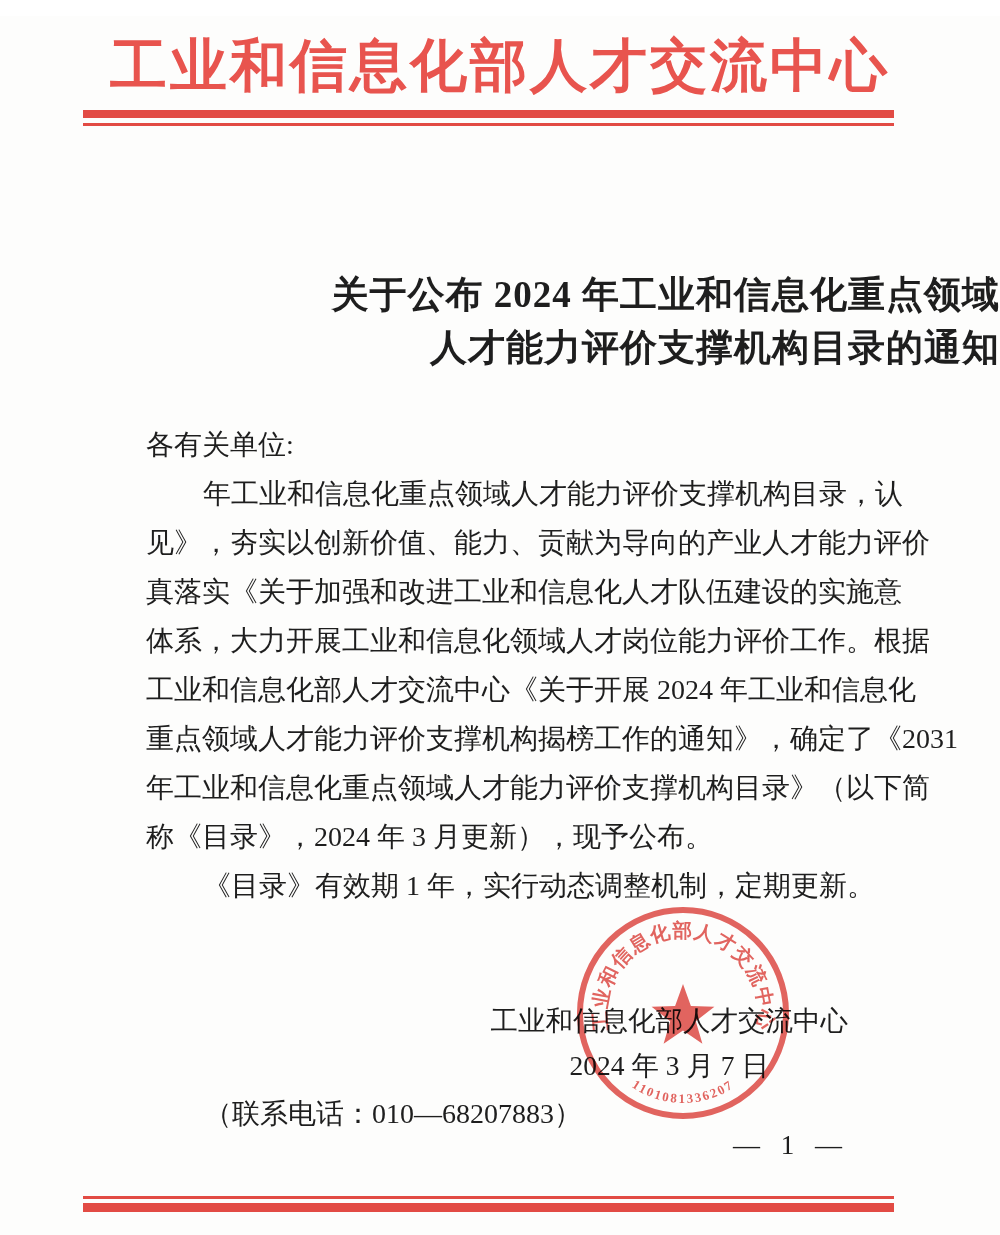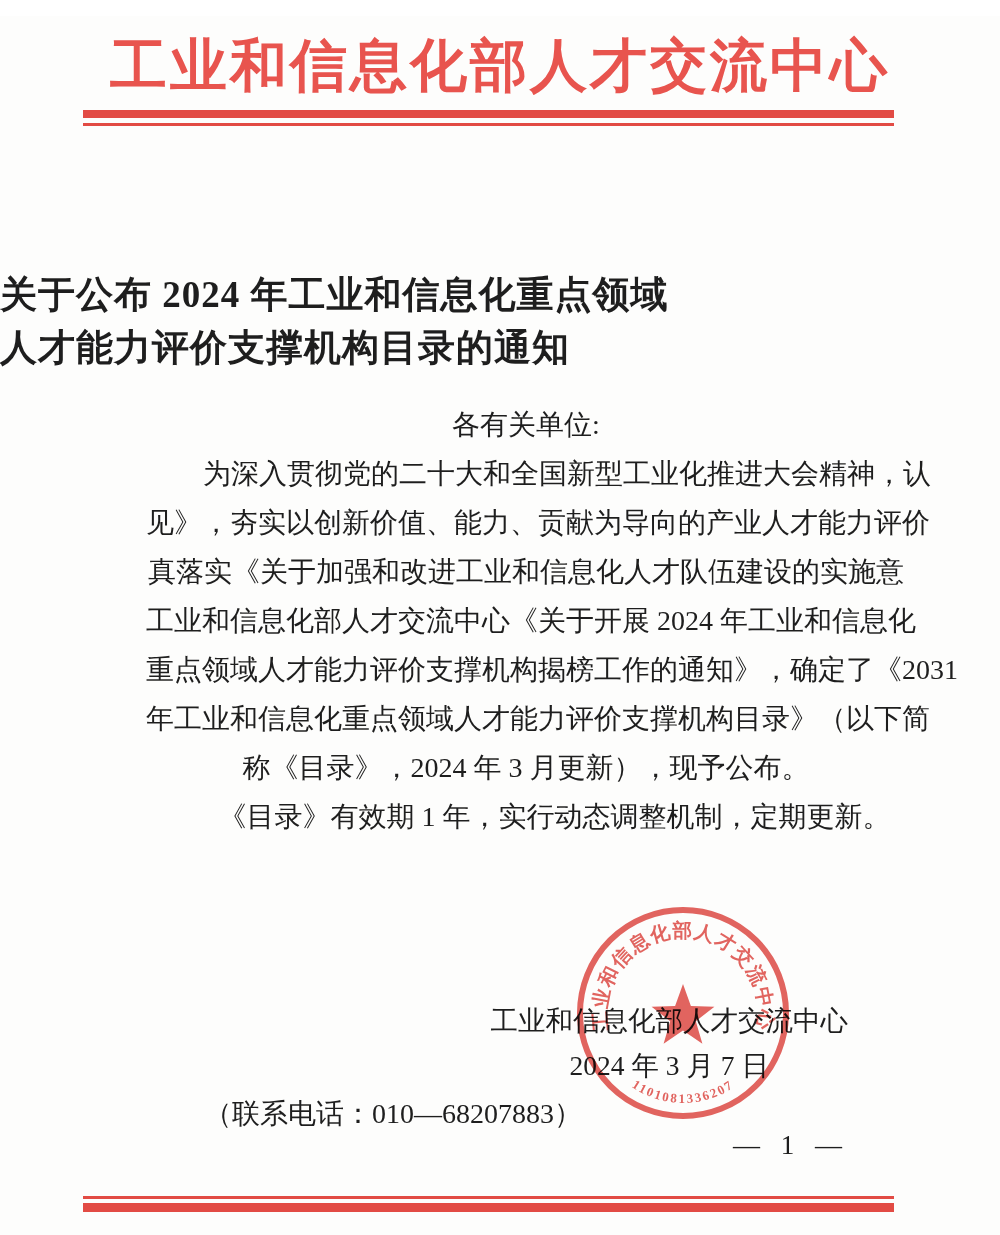--- a/index.html
+++ b/index.html
@@ -21,26 +21,26 @@
   .rules-header .rule-thin  { height:3px; background:#e24b44; margin-top:5px; }
   .rules-footer { top:1180px; }
   .rules-footer .rule-thin  { height:3px; background:#e24b44; }
   .rules-footer .rule-thick { height:9px; background:#e24b44; margin-top:4px; }
   .doc-number {
     position:absolute; top:170px; right:160px;
     font-size:27px; white-space:nowrap;
   }
   .title {
     position:absolute; top:252px; left:0; width:100%;
-    text-align:left; font-size:37px; font-weight:bold;
+    text-align:right; font-size:37px; font-weight:bold;
     line-height:53px; letter-spacing:1px;
   }
   .body-text {
-    position:absolute; top:384px; left:146px; width:760px;
-    font-size:28px; line-height:49px;text-align:center;
+    position:absolute; top:404px; left:146px; width:760px;
+    font-size:28px; line-height:49px;
   }
   .line { white-space:nowrap; }
   .indent { padding-left:57px; }
   .attach { margin-top:9px; }
   .sig-block {
     position:absolute; top:982px; right:152px;
     text-align:center; font-size:27.5px; line-height:45px;
     white-space:nowrap;
   }
   .contact {
@@ -70,23 +70,24 @@
   </div>
 
 
   <div class="title">
     <div>关于公布 2024 年工业和信息化重点领域</div>
     <div>人才能力评价支撑机构目录的通知</div>
   </div>
 
   <div class="body-text">
     <div class="line">各有关单位:</div>
-    <div class="line indent">为深入贯彻党的二十大和全国新型工业化推进大会精神，认</div>
+    <div class="line indent">年工业和信息化重点领域人才能力评价支撑机构目录，认</div>
     <div class="line">见》，夯实以创新价值、能力、贡献为导向的产业人才能力评价</div>
     <div class="line">真落实《关于加强和改进工业和信息化人才队伍建设的实施意</div>
+    <div class="line">体系，大力开展工业和信息化领域人才岗位能力评价工作。根据</div>
     <div class="line">工业和信息化部人才交流中心《关于开展 2024 年工业和信息化</div>
     <div class="line">重点领域人才能力评价支撑机构揭榜工作的通知》，确定了《2031</div>
     <div class="line">年工业和信息化重点领域人才能力评价支撑机构目录》（以下简</div>
     <div class="line">称《目录》，2024 年 3 月更新），现予公布。</div>
     <div class="line indent">《目录》有效期 1 年，实行动态调整机制，定期更新。</div>
   </div>
 
   <div class="sig-block">
     <div>工业和信息化部人才交流中心</div>
     <div>2024 年 3 月 7 日</div>

